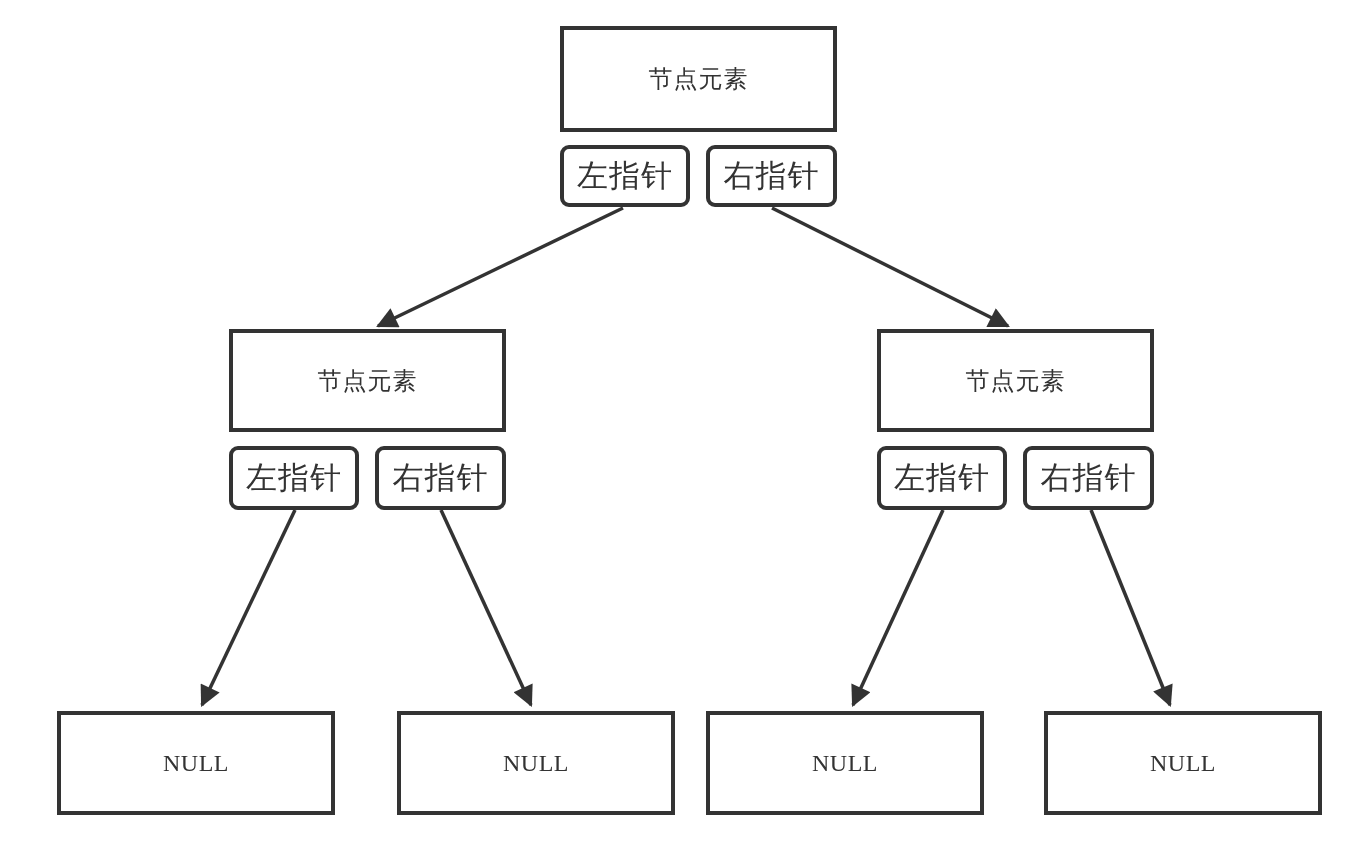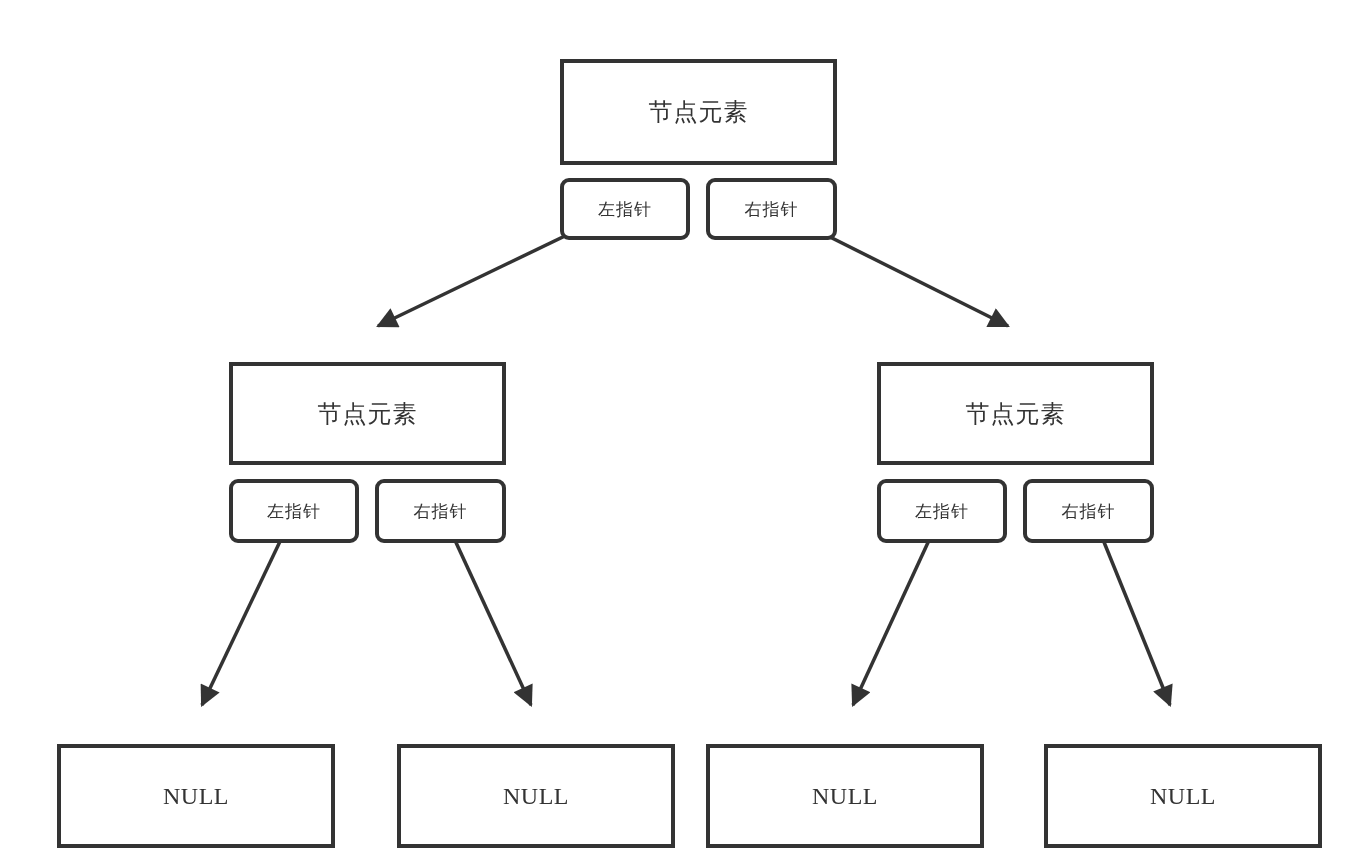--- a/index.html
+++ b/index.html
@@ -23,29 +23,28 @@
     position:absolute;
     box-sizing:border-box;
     background:#ffffff;
     border:3px solid var(--line-color);
     display:flex;
     align-items:center;
     justify-content:center;
     color:#333333;
     font-size:24px;
     letter-spacing:1px;
-    margin-top:33px;
   }
   .node-box{
     border-width:4px;
   }
   .pointer-box{
     border-width:4px;
     border-radius:9px;
-    font-size:17px;
+    font-size:31px;
   }
   .null-box{
     border-width:4px;
     letter-spacing:0.5px;
   }
   .arrow-layer{
     position:absolute;
     left:0;
     top:0;
     width:1352px;

